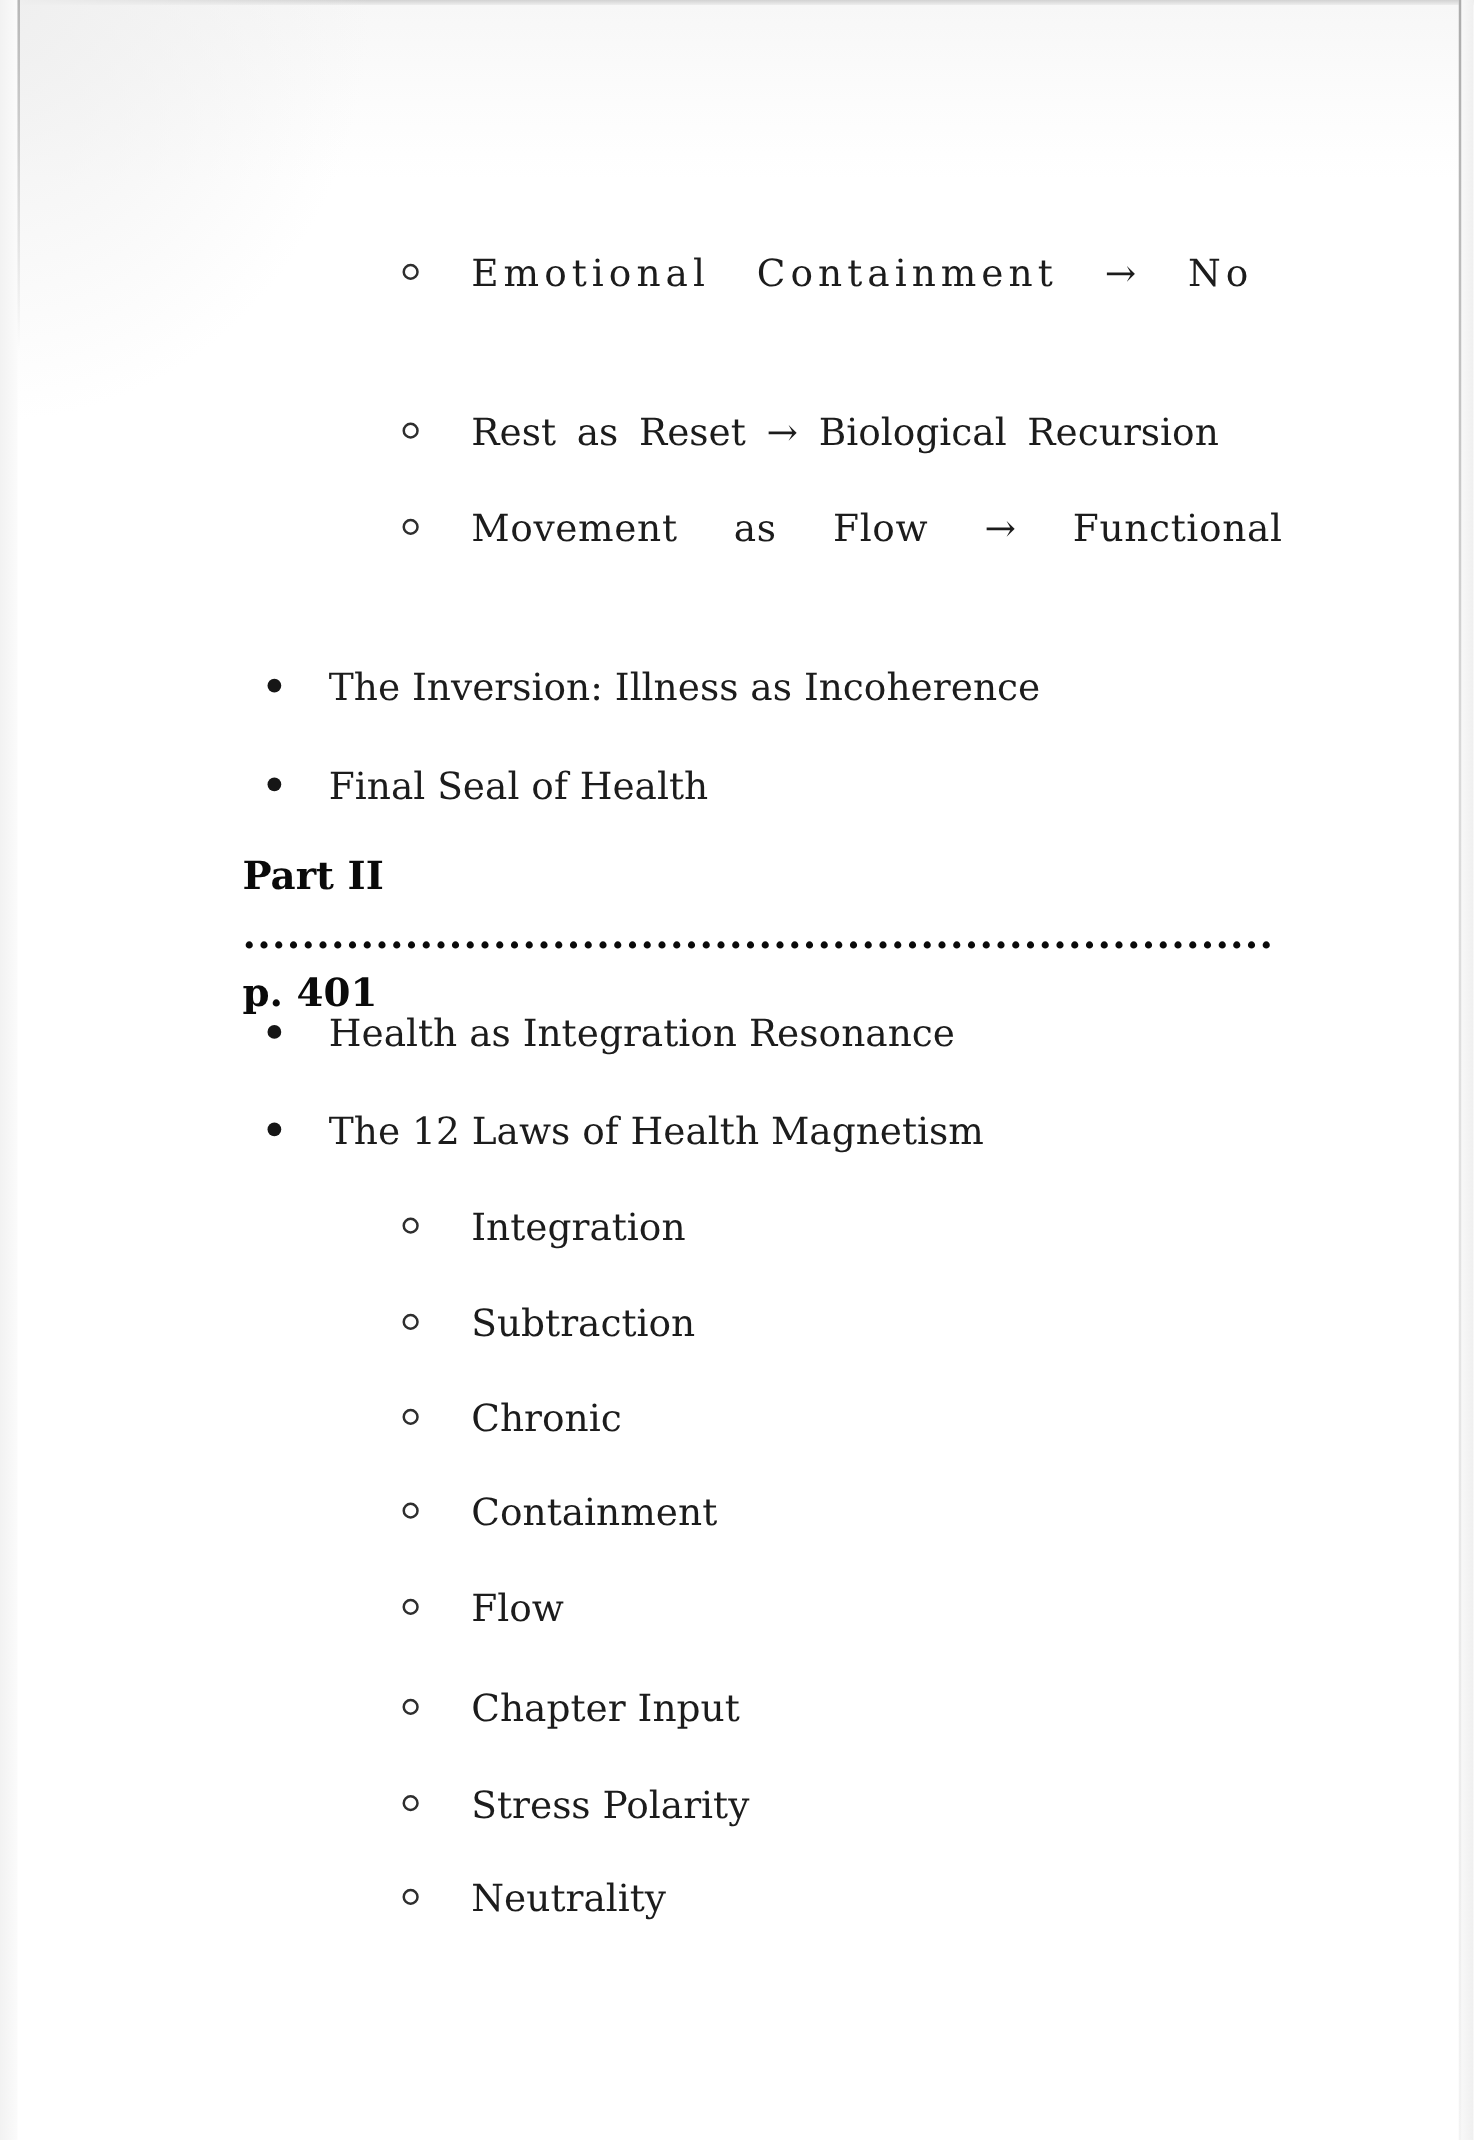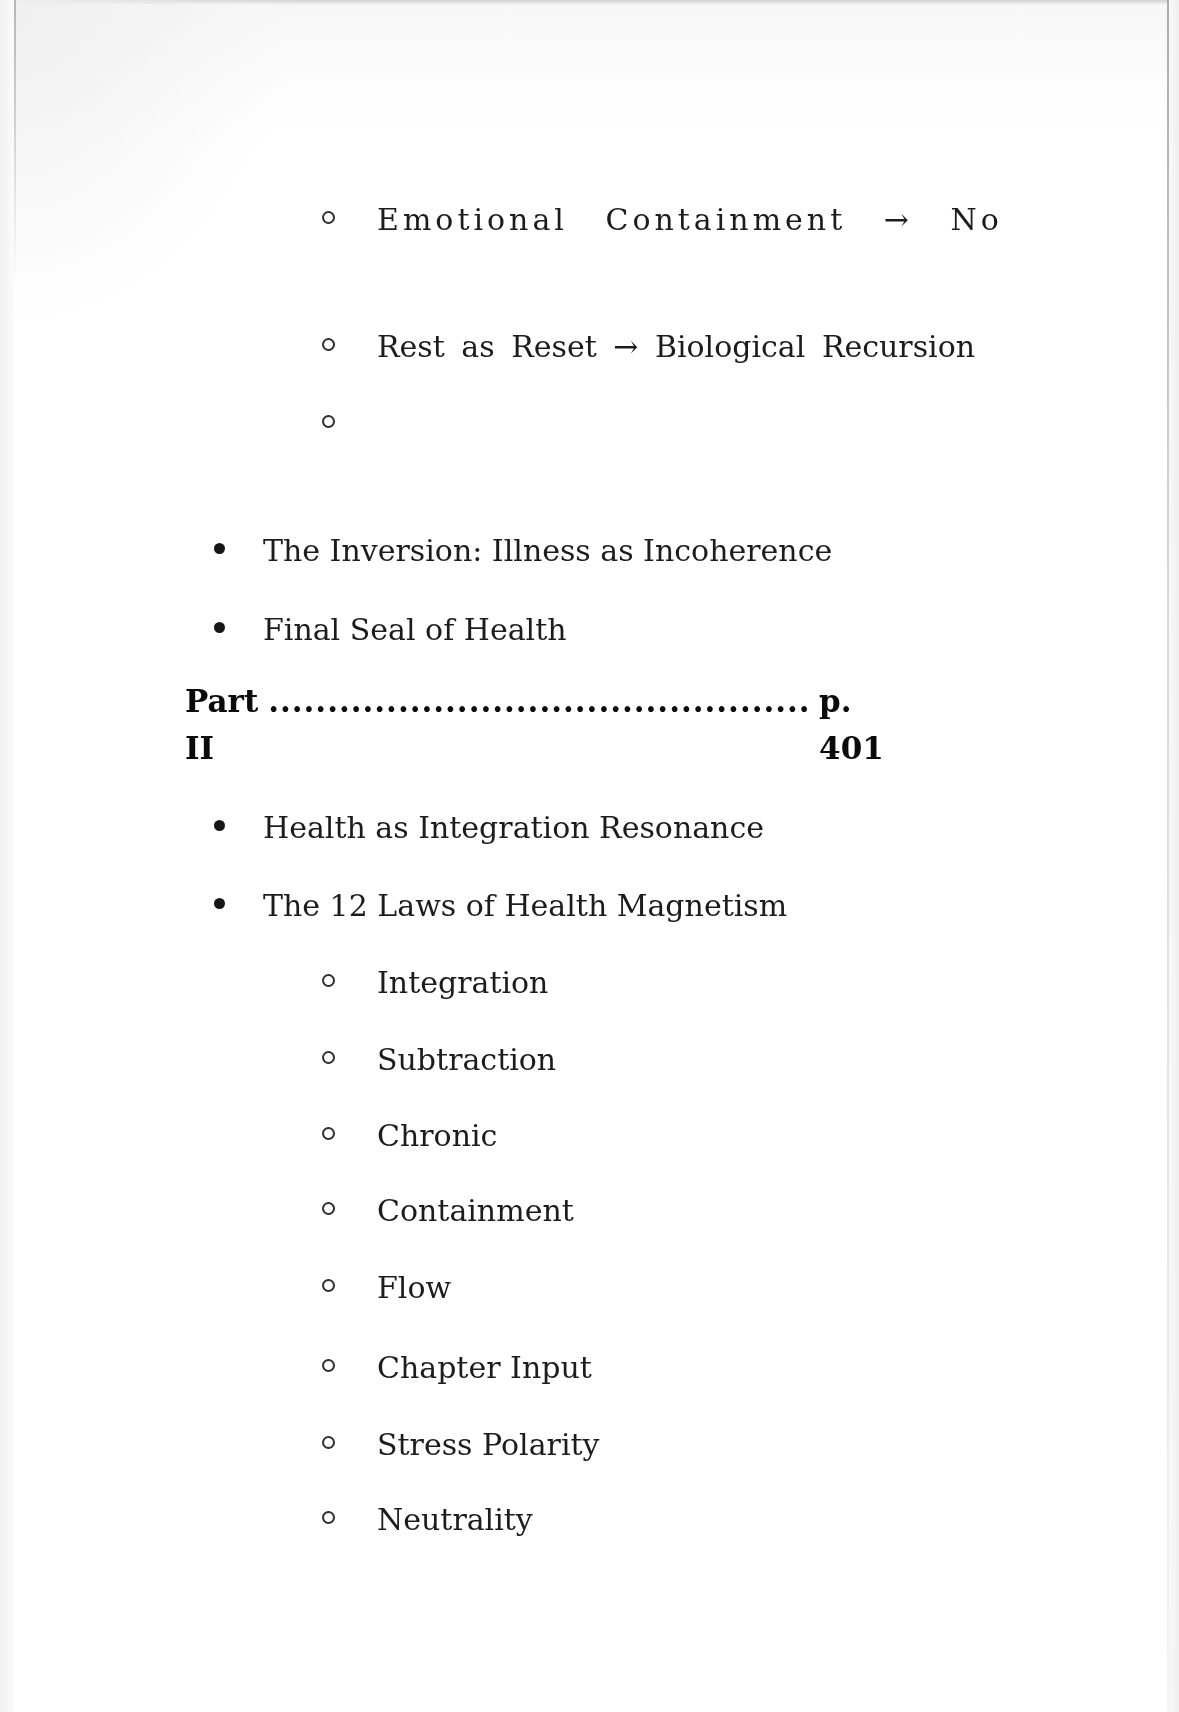--- a/index.html
+++ b/index.html
@@ -43,21 +43,21 @@
   .j1 { letter-spacing:4px;  word-spacing:24px; }
   .j2 { word-spacing:35px;   letter-spacing:0.5px; }
   .j3 { word-spacing:7px; }
 
   
   .heading { position:absolute; left:185px; width:787px;
              font-size:31px; line-height:47px; font-weight:700;
              color:var(--heading, #0a0a0a); }
   .hl  { white-space:nowrap; }
   .hj  { word-spacing:10px; }
-  .hl2 { display:flex; align-items:baseline; width:705px; }
+  .hl2 { display:flex; align-items:baseline; width:705px;flex-direction:column; }
   .lead { flex:1 1 auto; overflow:hidden; white-space:nowrap;
           margin:0 9px; letter-spacing:1px; }
 </style>
 </head>
 <body>
 
 <div class="page">
 
   <div class="top-line"></div>
   <div class="shade-top"></div>
@@ -77,20 +77,21 @@
   <div class="li l2" style="top:320px">
     <span class="ring"></span>
     <div class="txt">
       <div class="ln j3">Rest as Reset → Biological Recursion</div>
     </div>
   </div>
 
   <div class="li l2" style="top:397px">
     <span class="ring"></span>
     <div class="txt">
+      <div class="ln j2">Movement as Flow → Functional</div>
     </div>
   </div>
 
   <div class="li l1" style="top:524px">
     <span class="dot"></span>
     <div class="txt">
         <div class="ln">The Inversion: Illness as Incoherence</div>
       </div>
   </div>
 

